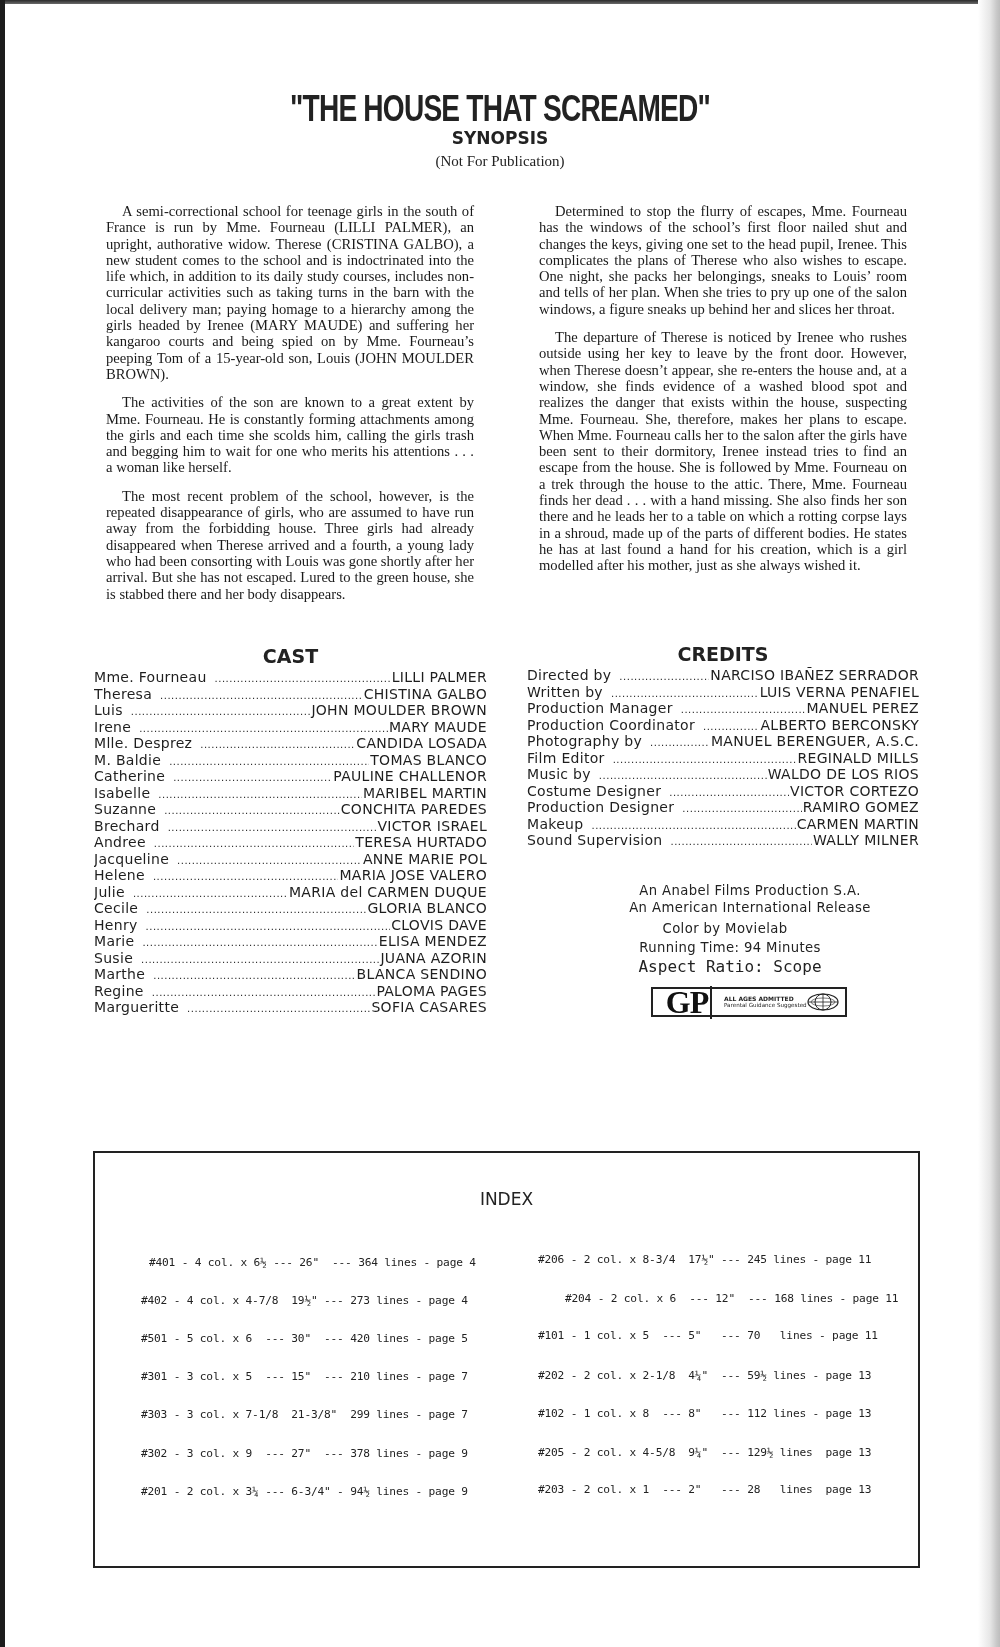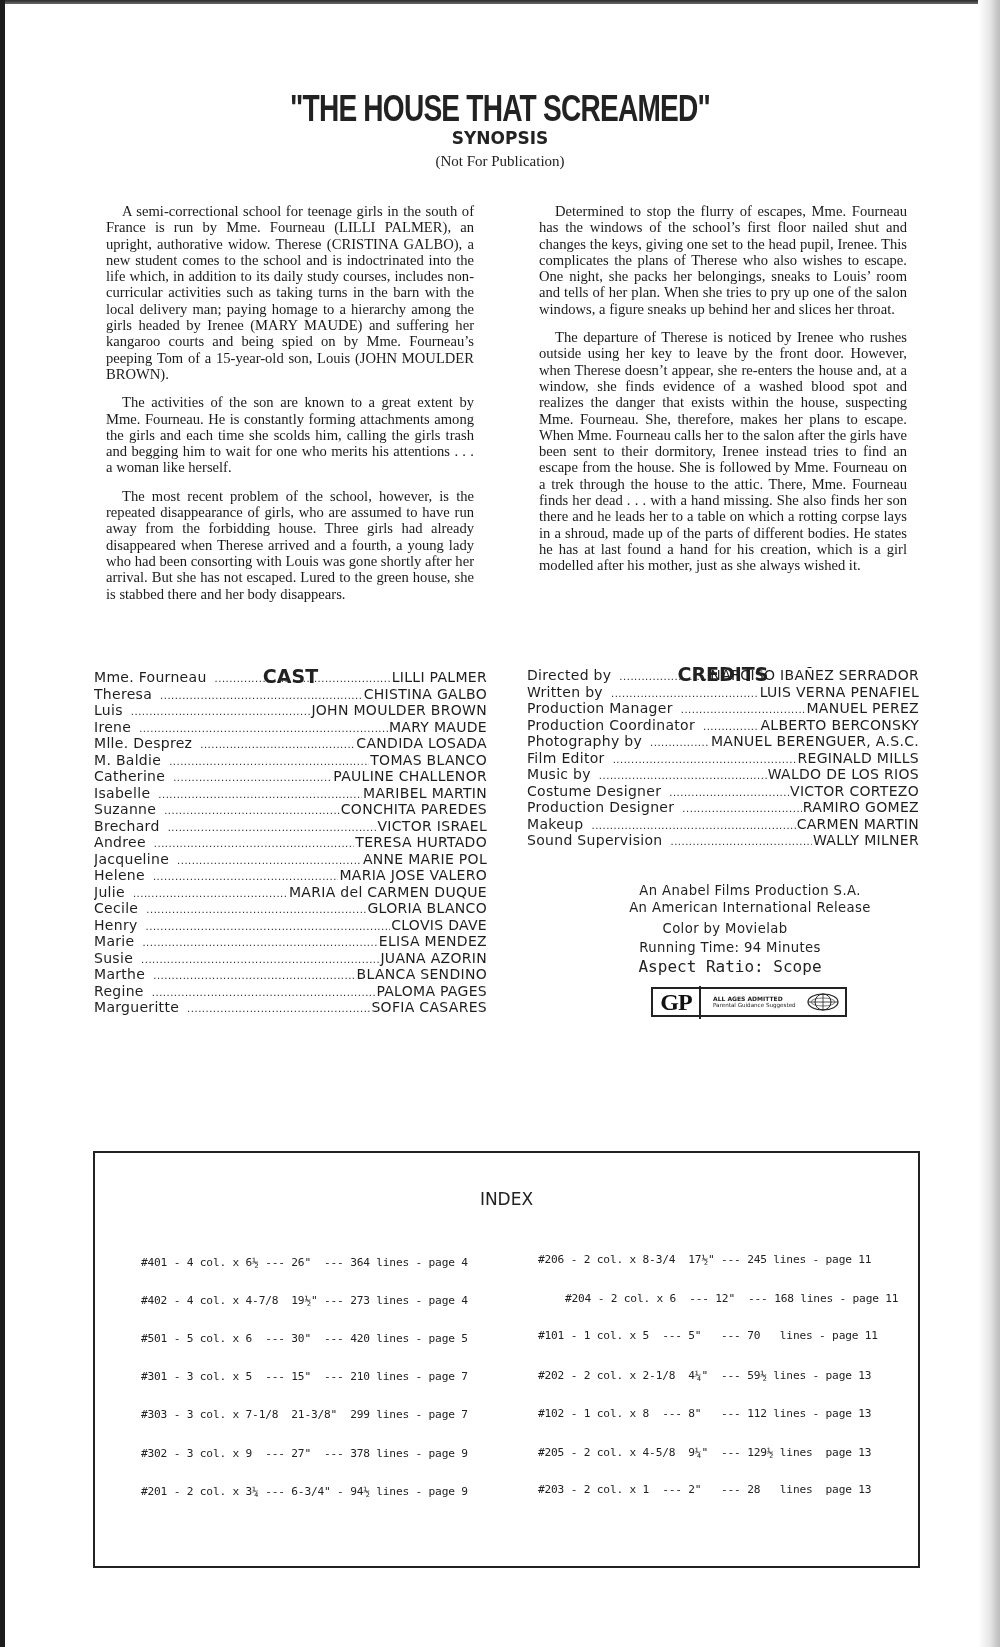--- a/index.html
+++ b/index.html
@@ -30,21 +30,21 @@
     position: absolute; top: 191px; width: 392px;
     font-family: "Liberation Serif", serif; font-size: 14.6px; line-height: 16.3px;
     text-align: justify; color: #1a1a1a;
   }
   .synopsis-col p { margin: 12px; text-indent: 16px; }
   #syn-left { left: 94px; }
   #syn-right { left: 527px; width: 392px; }
 
   .section-head {
     position: absolute; font-family: "DejaVu Sans", sans-serif; font-weight: bold; font-size: 19px;
-    color: #222; text-align: center; margin-top: 20px;
+    color: #222; text-align: center;
   }
   #cast-head { left: 94px; width: 393px; top: 645px; }
   #credits-head { left: 527px; width: 392px; top: 643px; }
 
   .list {
     position: absolute; font-family: "DejaVu Sans", sans-serif; font-size: 14px; color: #1e1e1e;
     letter-spacing: 0.3px;
   }
   #cast-list { left: 94px; width: 393px; top: 669px; }
   #credits-list { left: 527px; width: 392px; top: 667px; }
@@ -63,21 +63,21 @@
   #info-3 { top: 921px; left: 620px; width: 210px; }
   #info-4 { top: 940px; left: 620px; width: 220px; }
   #info-5 { top: 957px; left: 610px; width: 240px; font-family: "DejaVu Sans Mono", monospace; font-size: 16px; letter-spacing: 0; }
 
   .rating-badge {
     position: absolute; left: 651px; top: 987px; width: 192px; height: 26px; border: 2px solid #222;
     display: flex; align-items: center; background: #fff;
   }
   .rating-badge .gp {
     width: 46px; height: 33px; border-right: 2px solid #222; display: flex; align-items: center; justify-content: center;
-    font-family: "Liberation Serif", serif; font-weight: bold; font-size: 24px; color: #111; letter-spacing: -1px;
+    font-family: "Liberation Serif", serif; font-weight: bold; font-size: 32px; color: #111; letter-spacing: -1px; padding-left: 11px;
   }
   .rating-badge .txt { flex: 1; padding-left: 12px; font-family: "DejaVu Sans", sans-serif; line-height: 7px; }
   .rating-badge .t1 { font-size: 6px; font-weight: bold; display: block; }
   .rating-badge .t2 { font-size: 5.6px; display: block; }
   .rating-badge .globe { width: 32px; height: 18px; margin-right: 6px; }
 
   .index-box {
     position: absolute; left: 93px; top: 1151px; width: 827px; height: 417px; border: 2px solid #222;
     box-sizing: border-box;
   }
@@ -296,21 +296,21 @@
     <ellipse cx="16" cy="9" rx="8" ry="8" fill="none" stroke="#222" stroke-width="1"></ellipse>
     <line x1="1" y1="9" x2="31" y2="9" stroke="#222" stroke-width="0.8"></line>
     <line x1="16" y1="1" x2="16" y2="17" stroke="#222" stroke-width="0.8"></line>
     <ellipse cx="16" cy="9" rx="12" ry="4" fill="none" stroke="#222" stroke-width="0.6"></ellipse>
   </svg>
 </div>
 
 <div class="index-box">
   <div class="index-title">INDEX</div>
   <div id="index-entries">
-      <div class="index-entry" style="left: 46px; top: 103px;">#401 - 4 col. x 6½ --- 26"  --- 364 lines - page 4</div>
+      <div class="index-entry" style="left: 54px; top: 103px;">#401 - 4 col. x 6½ --- 26"  --- 364 lines - page 4</div>
       <div class="index-entry" style="left: 46px; top: 141px;">#402 - 4 col. x 4-7/8  19½" --- 273 lines - page 4</div>
       <div class="index-entry" style="left: 46px; top: 179px;">#501 - 5 col. x 6  --- 30"  --- 420 lines - page 5</div>
       <div class="index-entry" style="left: 46px; top: 217px;">#301 - 3 col. x 5  --- 15"  --- 210 lines - page 7</div>
       <div class="index-entry" style="left: 46px; top: 255px;">#303 - 3 col. x 7-1/8  21-3/8"  299 lines - page 7</div>
       <div class="index-entry" style="left: 46px; top: 294px;">#302 - 3 col. x 9  --- 27"  --- 378 lines - page 9</div>
       <div class="index-entry" style="left: 46px; top: 332px;">#201 - 2 col. x 3¼ --- 6-3/4" - 94½ lines - page 9</div>
       <div class="index-entry" style="left: 443px; top: 100px;">#206 - 2 col. x 8-3/4  17½" --- 245 lines - page 11</div>
       <div class="index-entry" style="left: 470px; top: 139px;">#204 - 2 col. x 6  --- 12"  --- 168 lines - page 11</div>
       <div class="index-entry" style="left: 443px; top: 176px;">#101 - 1 col. x 5  --- 5"   --- 70   lines - page 11</div>
       <div class="index-entry" style="left: 443px; top: 216px;">#202 - 2 col. x 2-1/8  4¼"  --- 59½ lines - page 13</div>

